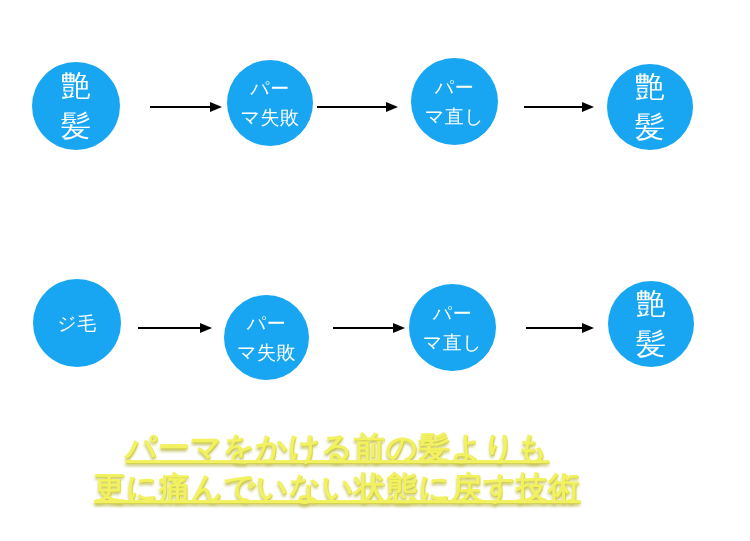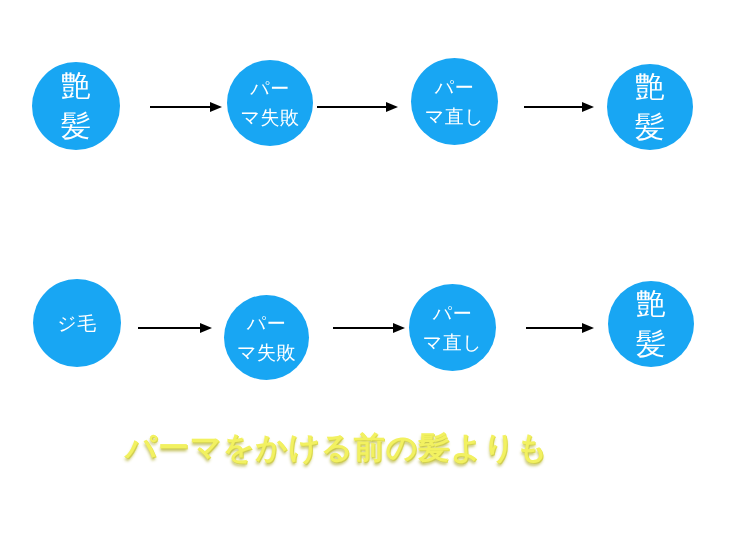--- a/index.html
+++ b/index.html
@@ -80,20 +80,21 @@
     text-align: center;
     font-size: 31px;
     font-weight: bold;
     line-height: 40px;
     letter-spacing: 1px;
     color: var(--caption-fill, #f2f160);
     text-shadow:
       0 3px 3px var(--caption-shadow, rgba(193,191,85,0.9)),
       1px 1px 0 var(--caption-edge, #e9e84b);
     white-space: nowrap;
+    text-decoration: underline;
   }
 </style>
 </head>
 <body>
 
 <div class="canvas">
 
   <div class="node big n-r1c1">
     <span class="ln">艶</span>
     <span class="ln">髪</span>
@@ -158,15 +159,16 @@
     <span class="head"></span>
   </div>
 
   <div class="node big n-r2c4">
     <span class="ln">艶</span>
     <span class="ln">髪</span>
   </div>
 
   <div class="caption">
     <div>パーマをかける前の髪よりも</div>
+    <div>更に痛んでいない状態に戻す技術</div>
   </div>
 
 </div>
 
 </body></html>

